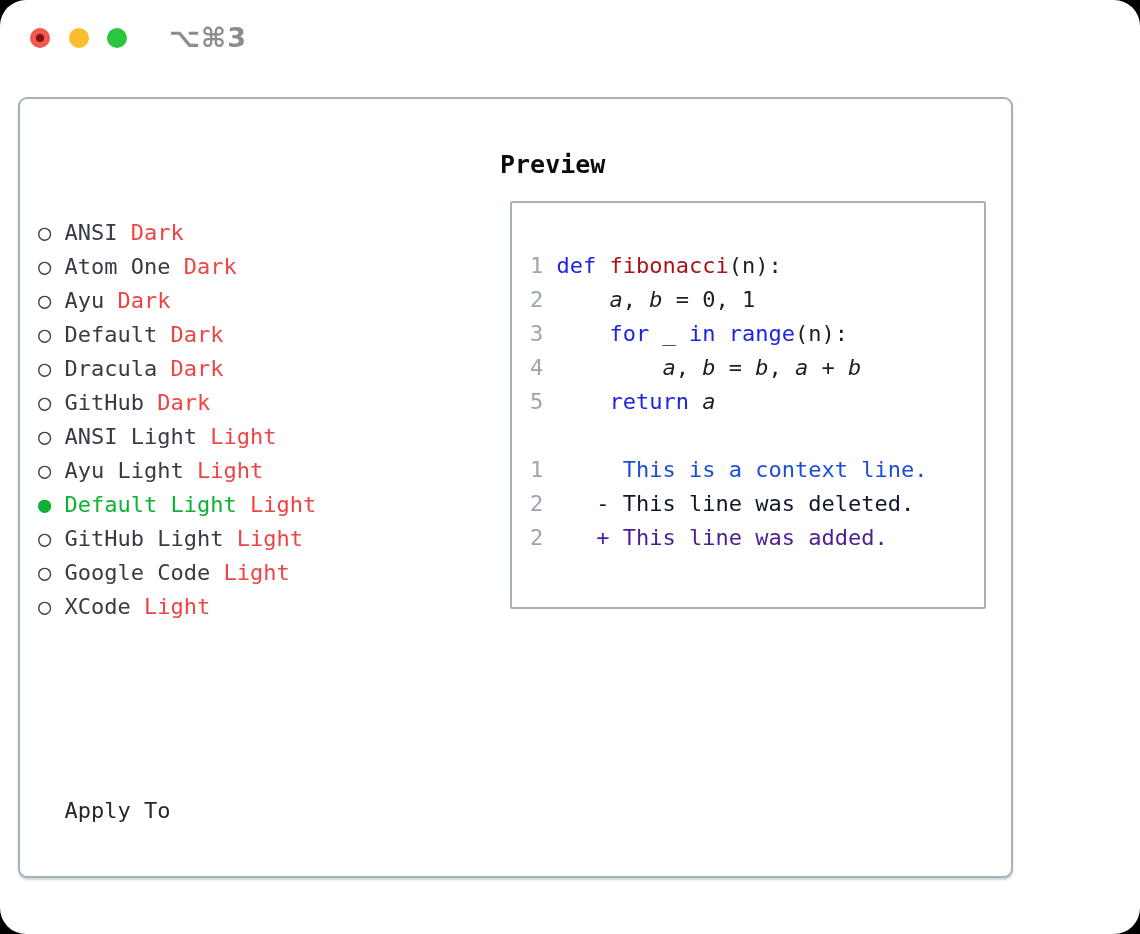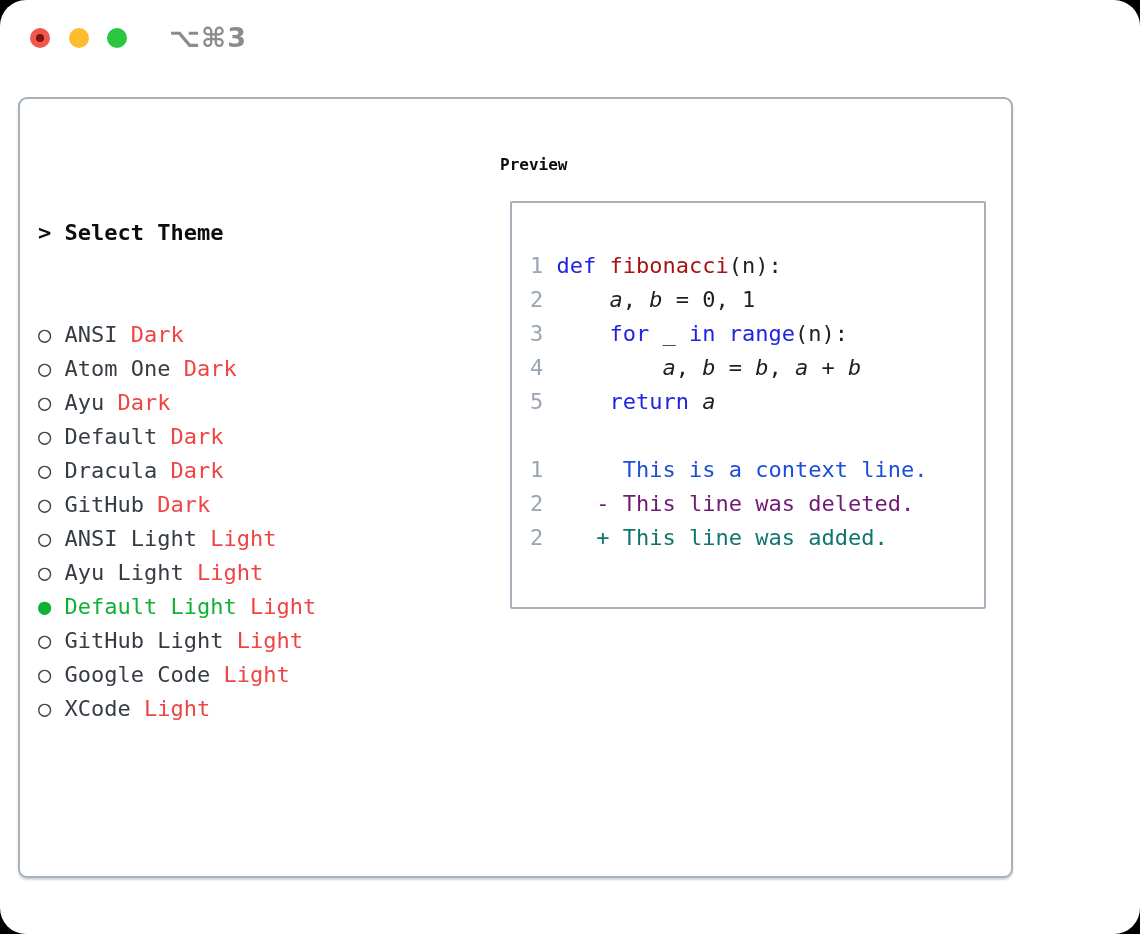--- a/index.html
+++ b/index.html
@@ -36,55 +36,55 @@
   }
   .row{min-height:34px;}
   .hdr{font-weight:bold;color:#0a0c0f;}
   .marker{color:#3f464e;}
   .muted{color:#ef4444;}
   .sel{color:#0eb135;}
 
   
   .preview-label{
     position:absolute;left:500px;top:148px;
-    font-size:16px;line-height:34px;font-weight:bold;color:#0a0c0f;white-space:pre;
+    font-size:25px;line-height:34px;font-weight:bold;color:#0a0c0f;white-space:pre;
   }
   .preview-box{
     position:absolute;left:510px;top:201px;width:476px;height:408px;
     border:2px solid #a8b0ba;border-radius:2px;box-sizing:border-box;
     padding:46px 0 10px 18px;background:#fff;
     font-size:22px;line-height:34px;white-space:pre;color:#1c2024;
   }
   .lineno{color:#9aa5b2;}
   .tok-plain{color:#1c2024;}
   .tok-kw{color:#2024df;}
   .tok-fn{color:#a51515;}
   .tok-var{color:#1c2024;font-style:italic;}
   .tok-ctx{color:#1d4ed8;}
-  .tok-del{color:#701a75;}
-  .tok-add{color:#0f766e;}
+  .tok-del{color:#0f172a;}
+  .tok-add{color:#4c1d95;}
 </style>
 </head>
 <body>
 
 <div class="window">
 
   <div class="titlebar">
     <div class="light light-close"></div>
     <div class="light light-min"></div>
     <div class="light light-zoom"></div>
     <div class="win-title">⌥⌘3</div>
   </div>
 
   <div class="main-box"></div>
 
   <div class="left-pane">
-    <div class="row"><span class="hdr">&gt;</span><span> </span><span class="hdr">Select Theme</span></div>
     <div id="theme-list"><div class="row"><span class="marker">○</span><span> </span><span>ANSI </span><span class="muted">Dark</span></div><div class="row"><span class="marker">○</span><span> </span><span>Atom One </span><span class="muted">Dark</span></div><div class="row"><span class="marker">○</span><span> </span><span>Ayu </span><span class="muted">Dark</span></div><div class="row"><span class="marker">○</span><span> </span><span>Default </span><span class="muted">Dark</span></div><div class="row"><span class="marker">○</span><span> </span><span>Dracula </span><span class="muted">Dark</span></div><div class="row"><span class="marker">○</span><span> </span><span>GitHub </span><span class="muted">Dark</span></div><div class="row"><span class="marker">○</span><span> </span><span>ANSI Light </span><span class="muted">Light</span></div><div class="row"><span class="marker">○</span><span> </span><span>Ayu Light </span><span class="muted">Light</span></div><div class="row"><span class="sel">●</span><span> </span><span class="sel">Default Light </span><span class="muted">Light</span></div><div class="row"><span class="marker">○</span><span> </span><span>GitHub Light </span><span class="muted">Light</span></div><div class="row"><span class="marker">○</span><span> </span><span>Google Code </span><span class="muted">Light</span></div><div class="row"><span class="marker">○</span><span> </span><span>XCode </span><span class="muted">Light</span></div></div>
     <div class="row"> </div>
+    <div class="row"><span>  </span><span style="color:#23282e">Apply To</span></div>
     
     
     
     
   </div>
 
   <div class="preview-label">Preview</div>
   <div class="preview-box" id="preview-box"><div class="row"><span class="lineno">1 </span><span class="tok-kw">def</span><span class="tok-plain"> </span><span class="tok-fn">fibonacci</span><span class="tok-plain">(n):</span></div><div class="row"><span class="lineno">2 </span><span class="tok-plain">    </span><span class="tok-var">a</span><span class="tok-plain">, </span><span class="tok-var">b</span><span class="tok-plain"> = 0, 1</span></div><div class="row"><span class="lineno">3 </span><span class="tok-plain">    </span><span class="tok-kw">for</span><span class="tok-plain"> _ </span><span class="tok-kw">in</span><span class="tok-plain"> </span><span class="tok-kw">range</span><span class="tok-plain">(n):</span></div><div class="row"><span class="lineno">4 </span><span class="tok-plain">        </span><span class="tok-var">a</span><span class="tok-plain">, </span><span class="tok-var">b</span><span class="tok-plain"> = </span><span class="tok-var">b</span><span class="tok-plain">, </span><span class="tok-var">a</span><span class="tok-plain"> + </span><span class="tok-var">b</span></div><div class="row"><span class="lineno">5 </span><span class="tok-plain">    </span><span class="tok-kw">return</span><span class="tok-plain"> </span><span class="tok-var">a</span></div><div class="row"><span class="lineno">  </span><span> </span></div><div class="row"><span class="lineno">1 </span><span class="tok-plain">     </span><span class="tok-ctx">This is a context line.</span></div><div class="row"><span class="lineno">2 </span><span class="tok-plain">   </span><span class="tok-del">- This line was deleted.</span></div><div class="row"><span class="lineno">2 </span><span class="tok-plain">   </span><span class="tok-add">+ This line was added.</span></div></div>
 
 </div>

